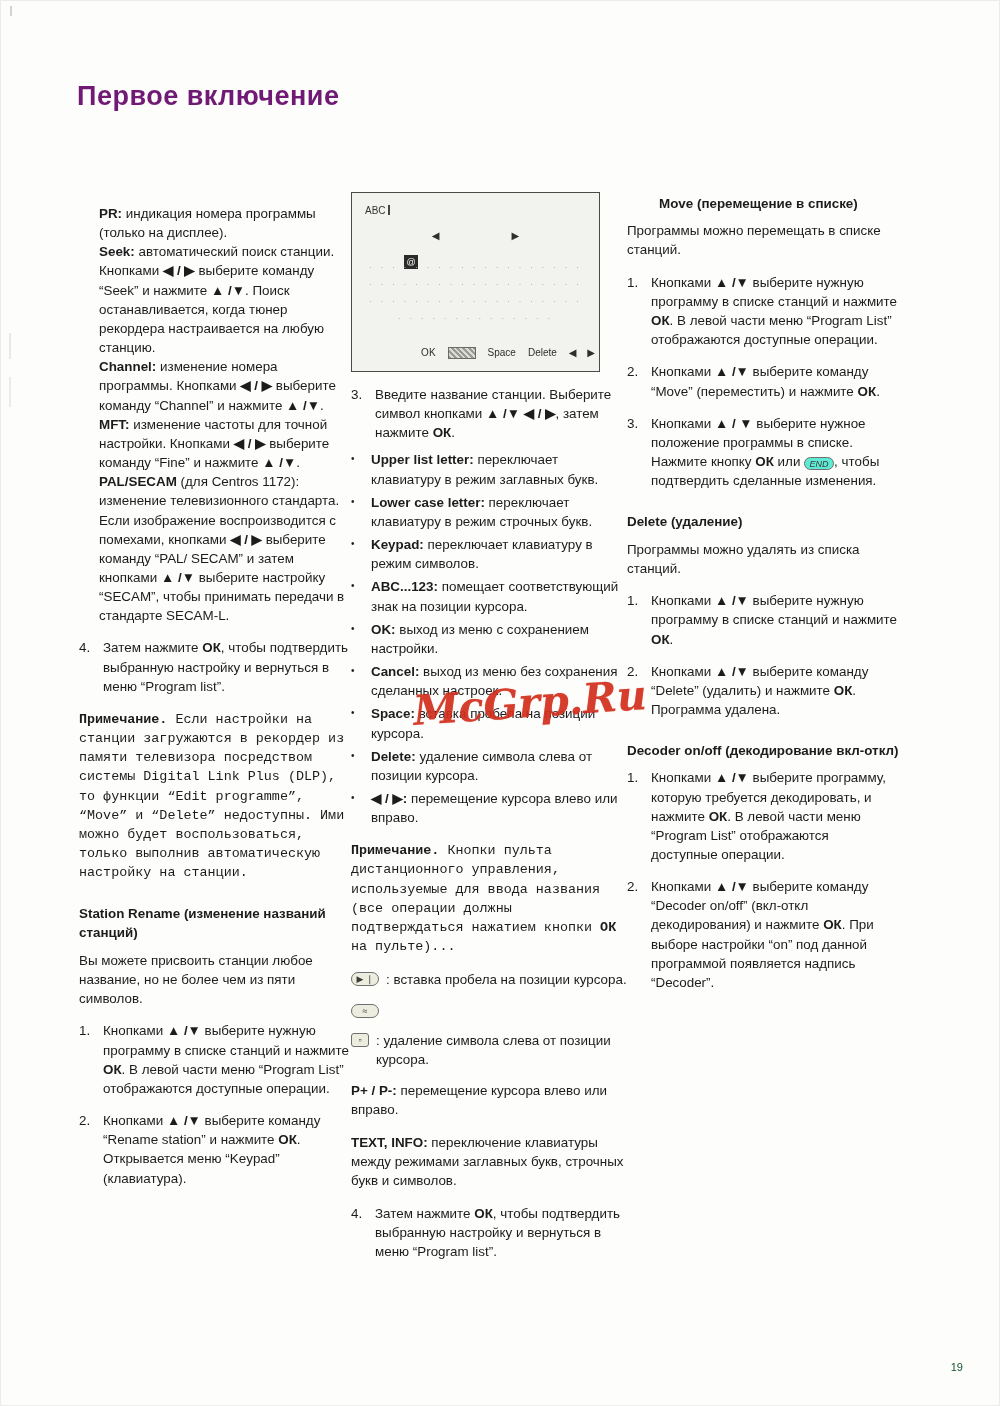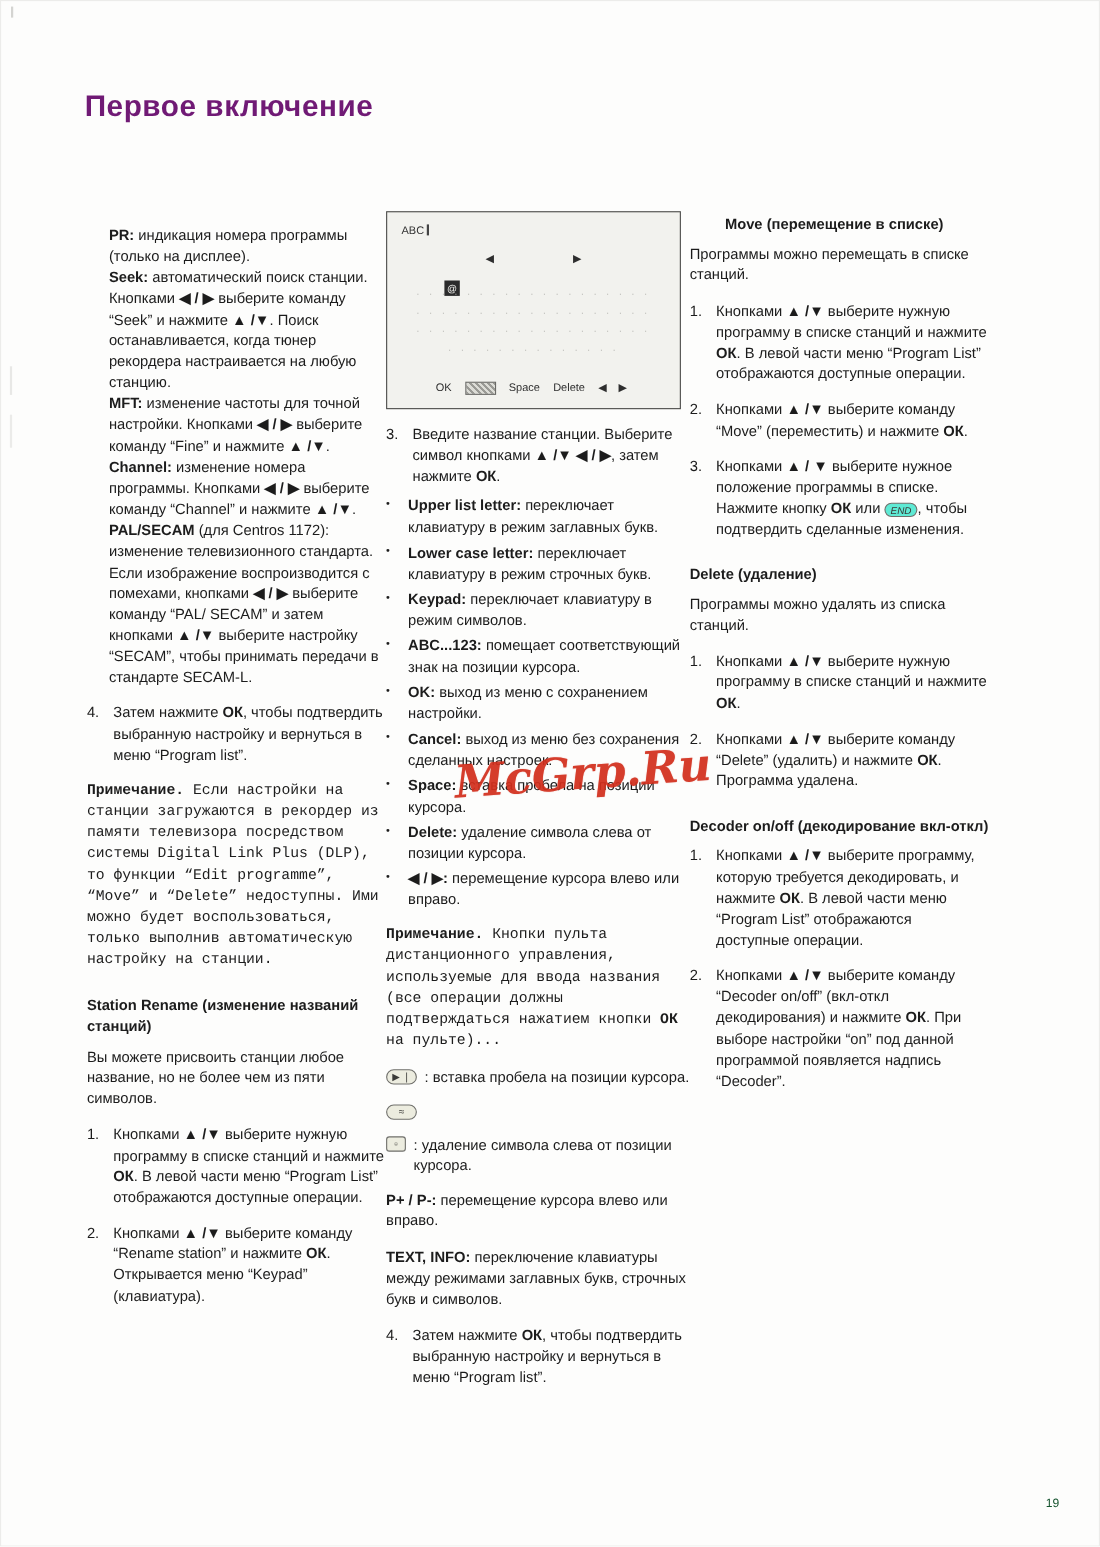--- a/index.html
+++ b/index.html
@@ -46,21 +46,21 @@
   .sec-heading{font-weight:bold;margin-top:22px;margin-bottom:8px;}
   .intro{margin-top:0;}
   .bullets{margin-top:8px;}
   .b-item{display:flex;margin-top:4px;}
   .b-item .marker{flex:none;width:20px;font-size:10px;padding-top:2px;}
   .b-item .t{flex:1;}
 
   
   .osd{
     position:relative;
-    width:268px;height:180px;
+    width:249px;height:180px;
     border:1.5px solid #4a4a48;
     background:#f2f2ee;
     box-sizing:border-box;
   }
   .osd .mode{
     position:absolute;left:13px;top:11px;
     font-size:10px;color:#333;
   }
   .osd .cursor-bar{
     display:inline-block;width:2px;height:10px;background:#444;
@@ -76,21 +76,21 @@
     width:14px;height:14px;background:#2b2b2b;color:#f4f4f0;
     font-size:9px;line-height:14px;text-align:center;
   }
   .osd .grid{
     position:absolute;left:14px;right:14px;top:66px;
     text-align:center;color:#b2b2ae;font-size:9px;line-height:17px;
     letter-spacing:3px;white-space:nowrap;overflow:hidden;
   }
   .osd .footer{
     position:absolute;left:0;right:0;bottom:11px;
-    display:flex;justify-content:center;align-items:center;gap:12px;
+    display:flex;justify-content:flex-end;align-items:center;gap:12px;
     font-size:10px;color:#2e2e2e;
   }
   .osd .sel-box{
     display:inline-block;width:26px;height:10px;
     background:repeating-linear-gradient(45deg,#9a9a95 0 2px,#dcdcd6 2px 4px);
     border:1px solid #6a6a66;
   }
   .osd .footer .arrows{letter-spacing:4px;}
 
   
@@ -146,22 +146,22 @@
   <div class="scan-tick tick-c"></div>
 
   <div class="page-title">Первое включение</div>
 
   <div class="columns">
 
     <div class="col">
       <div class="defs">
         <p class="def"><b>PR:</b><span> индикация номера программы (только на дисплее).</span></p>
         <p class="def"><b>Seek:</b><span> автоматический поиск станции. Кнопками </span><b>◀ / ▶</b><span> выберите команду “Seek” и нажмите </span><b>▲ /▼</b><span>. Поиск останавливается, когда тюнер рекордера настраивается на любую станцию.</span></p>
+        <p class="def"><b>Channel:</b><span> изменение номера программы. Кнопками </span><b>◀ / ▶</b><span> выберите команду “Channel” и нажмите </span><b>▲ /▼</b><span>.</span></p>
         <p class="def"><b>MFT:</b><span> изменение частоты для точной настройки. Кнопками </span><b>◀ / ▶</b><span> выберите команду “Fine” и нажмите </span><b>▲ /▼</b><span>.</span></p>
-        <p class="def"><b>Channel:</b><span> изменение номера программы. Кнопками </span><b>◀ / ▶</b><span> выберите команду “Channel” и нажмите </span><b>▲ /▼</b><span>.</span></p>
         <p class="def"><b>PAL/SECAM</b><span> (для Centros 1172): изменение телевизионного стандарта. Если изображение воспроизводится с помехами, кнопками </span><b>◀ / ▶</b><span> выберите команду “PAL/ SECAM” и затем кнопками </span><b>▲ /▼</b><span> выберите настройку “SECAM”, чтобы принимать передачи в стандарте SECAM-L.</span></p>
       </div>
       <div class="step">
         <span class="n">4.</span>
         <span class="t"><span>Затем нажмите </span><b>ОК</b><span>, чтобы подтвердить выбранную настройку и вернуться в меню “Program list”.</span></span>
       </div>
       <p class="note"><b>Примечание.</b><span> Если настройки на станции загружаются в рекордер из памяти телевизора посредством системы Digital Link Plus (DLP), то функции “Edit programme”, “Move” и “Delete” недоступны. Ими можно будет воспользоваться, только выполнив автоматическую настройку на станции.</span></p>
 
       <div class="sec-heading">Station Rename (изменение названий станций)</div>
       <p class="intro">Вы можете присвоить станции любое название, но не более чем из пяти символов.</p>

